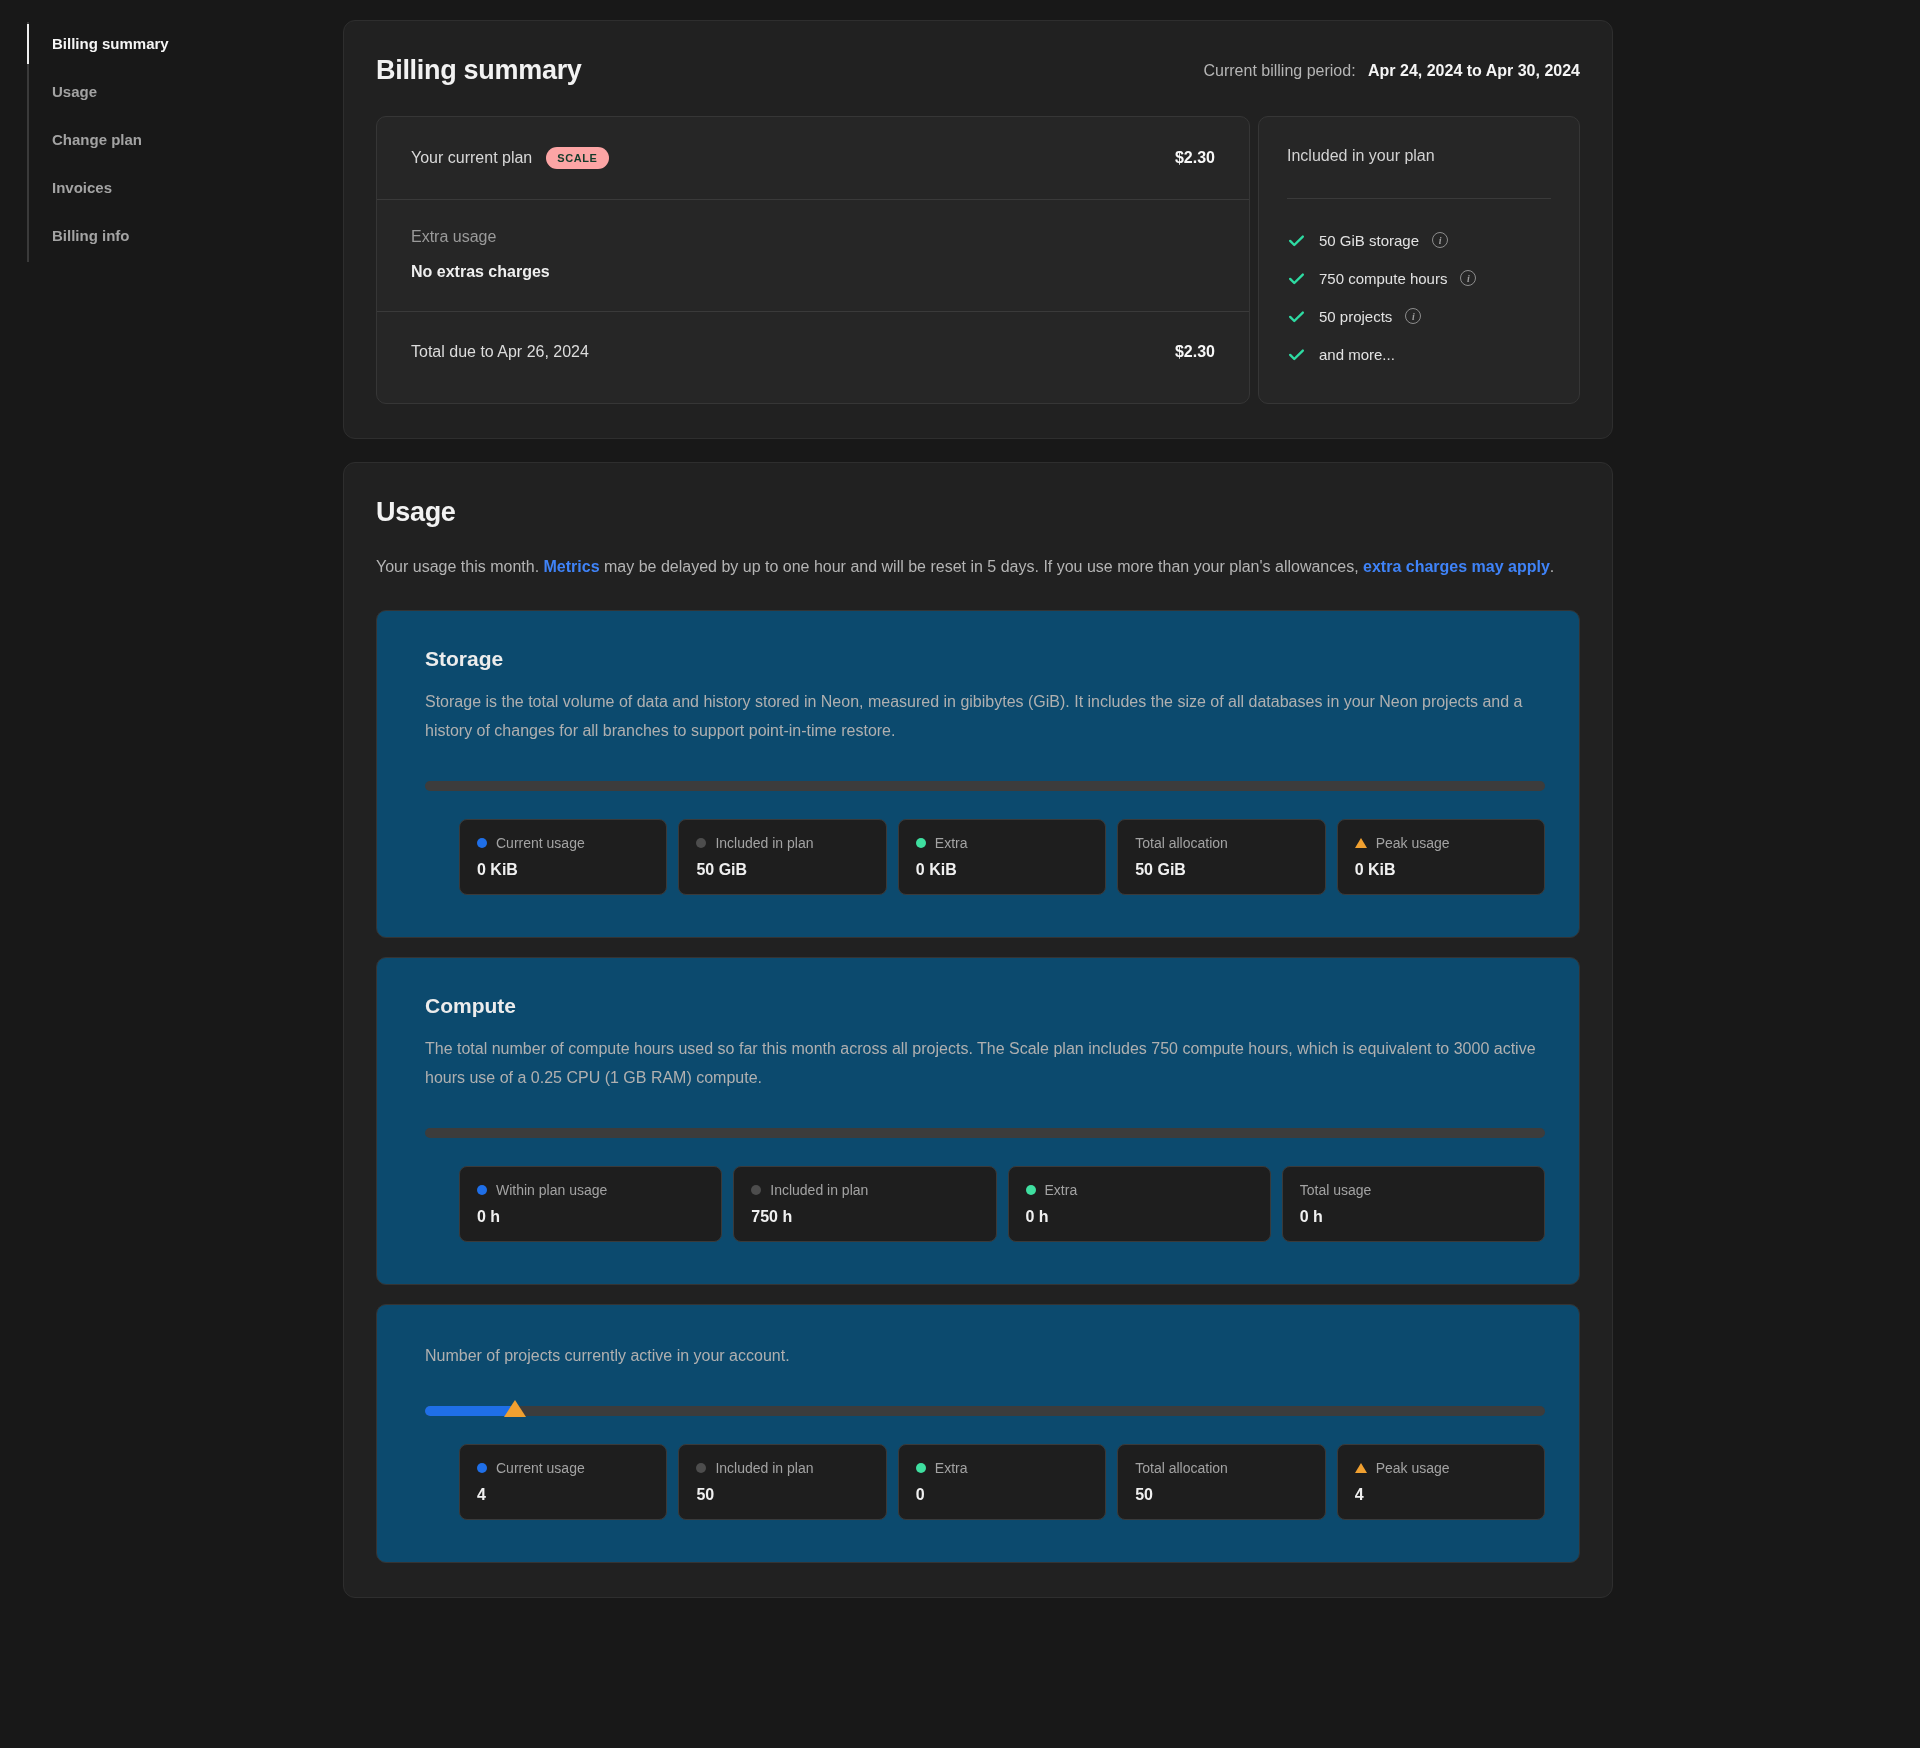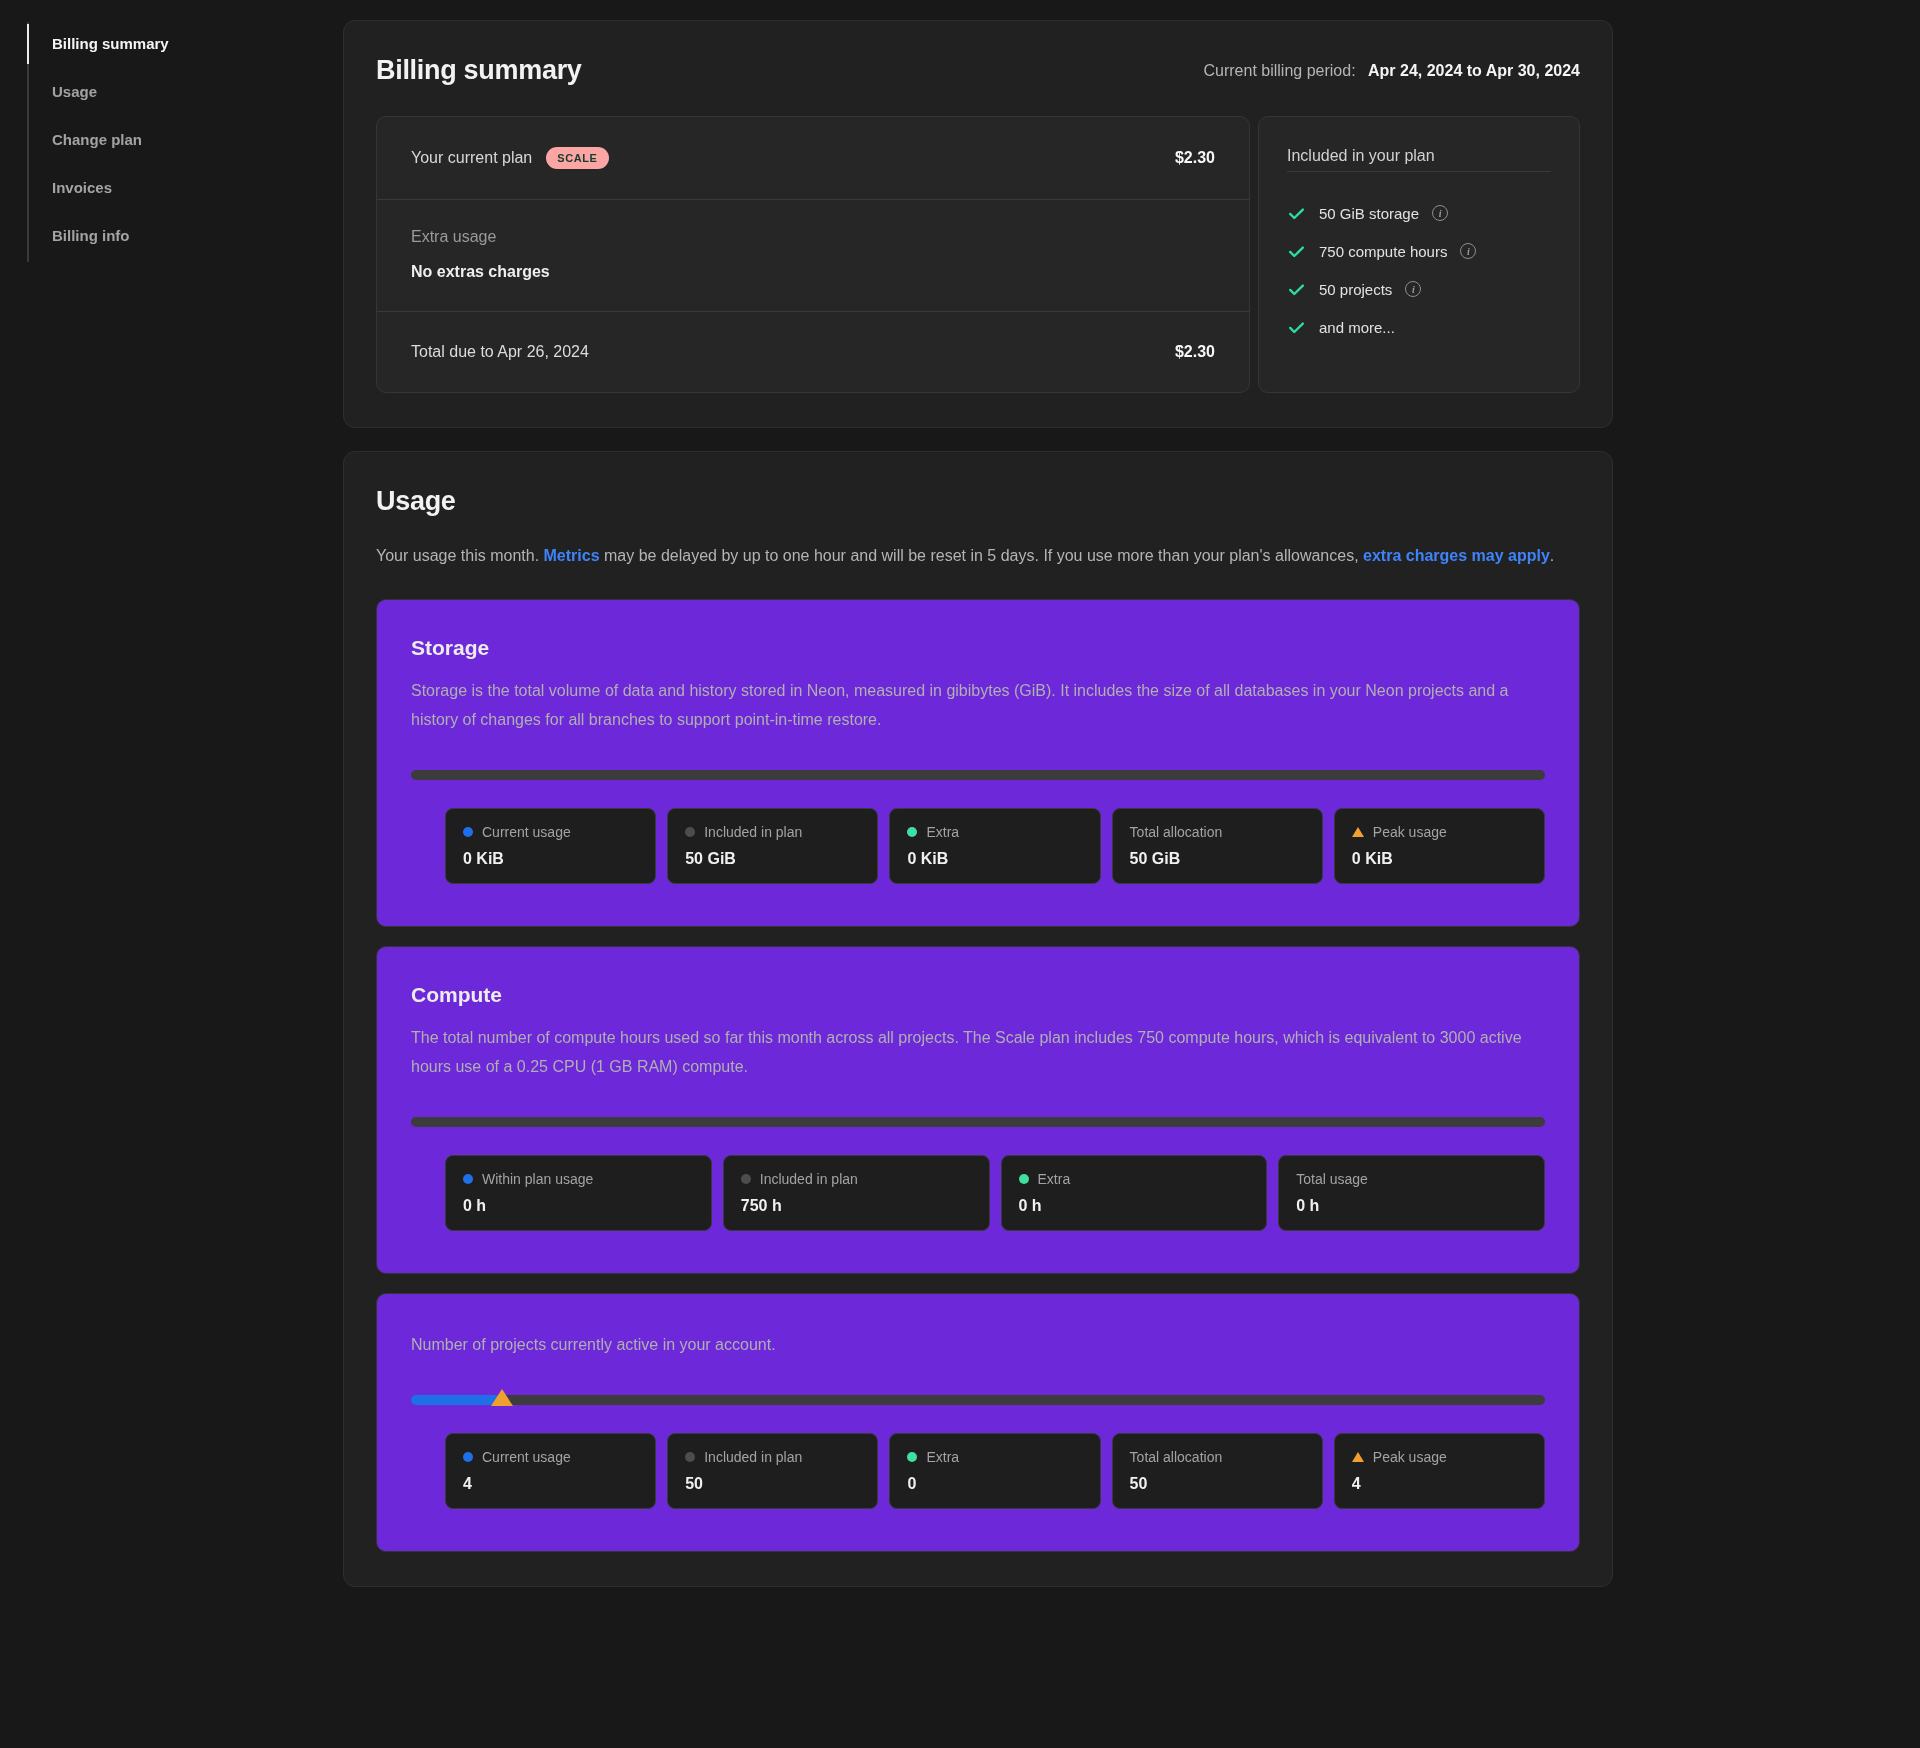--- a/index.html
+++ b/index.html
@@ -58,38 +58,38 @@
 
   .extra-block { padding:28px 34px 30px 34px; border-bottom:1px solid #3a3a3a; }
   .extra-label { font-size:16px; color:#9a9a9a; margin-bottom:17px; }
   .extra-value { font-size:16px; font-weight:700; color:#efefef; }
 
   .total-line {
     display:flex; justify-content:space-between; align-items:center;
     padding:31px 34px; font-size:16px; color:#dcdcdc;
   }
 
-  .included-title { font-size:16px; color:#d2d2d2; padding-bottom:6px; border-bottom:1px solid #3a3a3a; }
+  .included-title { font-size:16px; color:#d2d2d2; padding-bottom:33px; border-bottom:1px solid #3a3a3a; }
   .included-list { list-style:none; margin-top:22px; }
   .included-list li { display:flex; align-items:center; gap:13px; height:38px; font-size:15px; color:#e2e2e2; }
   .check-icon { display:inline-flex; flex:0 0 auto; }
   .info-icon {
     display:inline-flex; align-items:center; justify-content:center;
     width:16px; height:16px; border:1.5px solid #8d8d8d; border-radius:50%;
     font-size:10px; font-style:italic; font-weight:700; color:#9d9d9d;
     font-family:"Liberation Serif", serif; cursor:pointer; flex:0 0 auto;
   }
 
   
   .usage-intro { font-size:16px; line-height:30px; color:#b4b4b4; margin:24px 0 28px 0; max-width:1180px; }
   .link { color:#3f83f8; font-weight:700; text-decoration:none; cursor:pointer; }
 
   .section-card {
-    background:#6d28d9; border:1px solid #343434; border-radius:10px;
-    padding:36px 34px 42px 34px; margin-bottom:19px;
+    background:#0c4a6e; border:1px solid #343434; border-radius:10px;
+    padding:36px 34px 42px 48px; margin-bottom:19px;
   }
   .section-card:last-child { margin-bottom:0; }
   h2.section-title { font-size:21px; font-weight:700; color:#ececec; margin-bottom:16px; }
   .section-desc { font-size:16px; line-height:29px; color:#b0b0b0; max-width:1160px; }
   .track {
     position:relative; height:10px; border-radius:5px; background:#3c3c3c;
     margin:36px 0 28px 0;
   }
   .fill { position:absolute; left:0; top:0; height:10px; border-radius:5px; background:#1f6fe8; width:0%; }
   .peak-marker {

